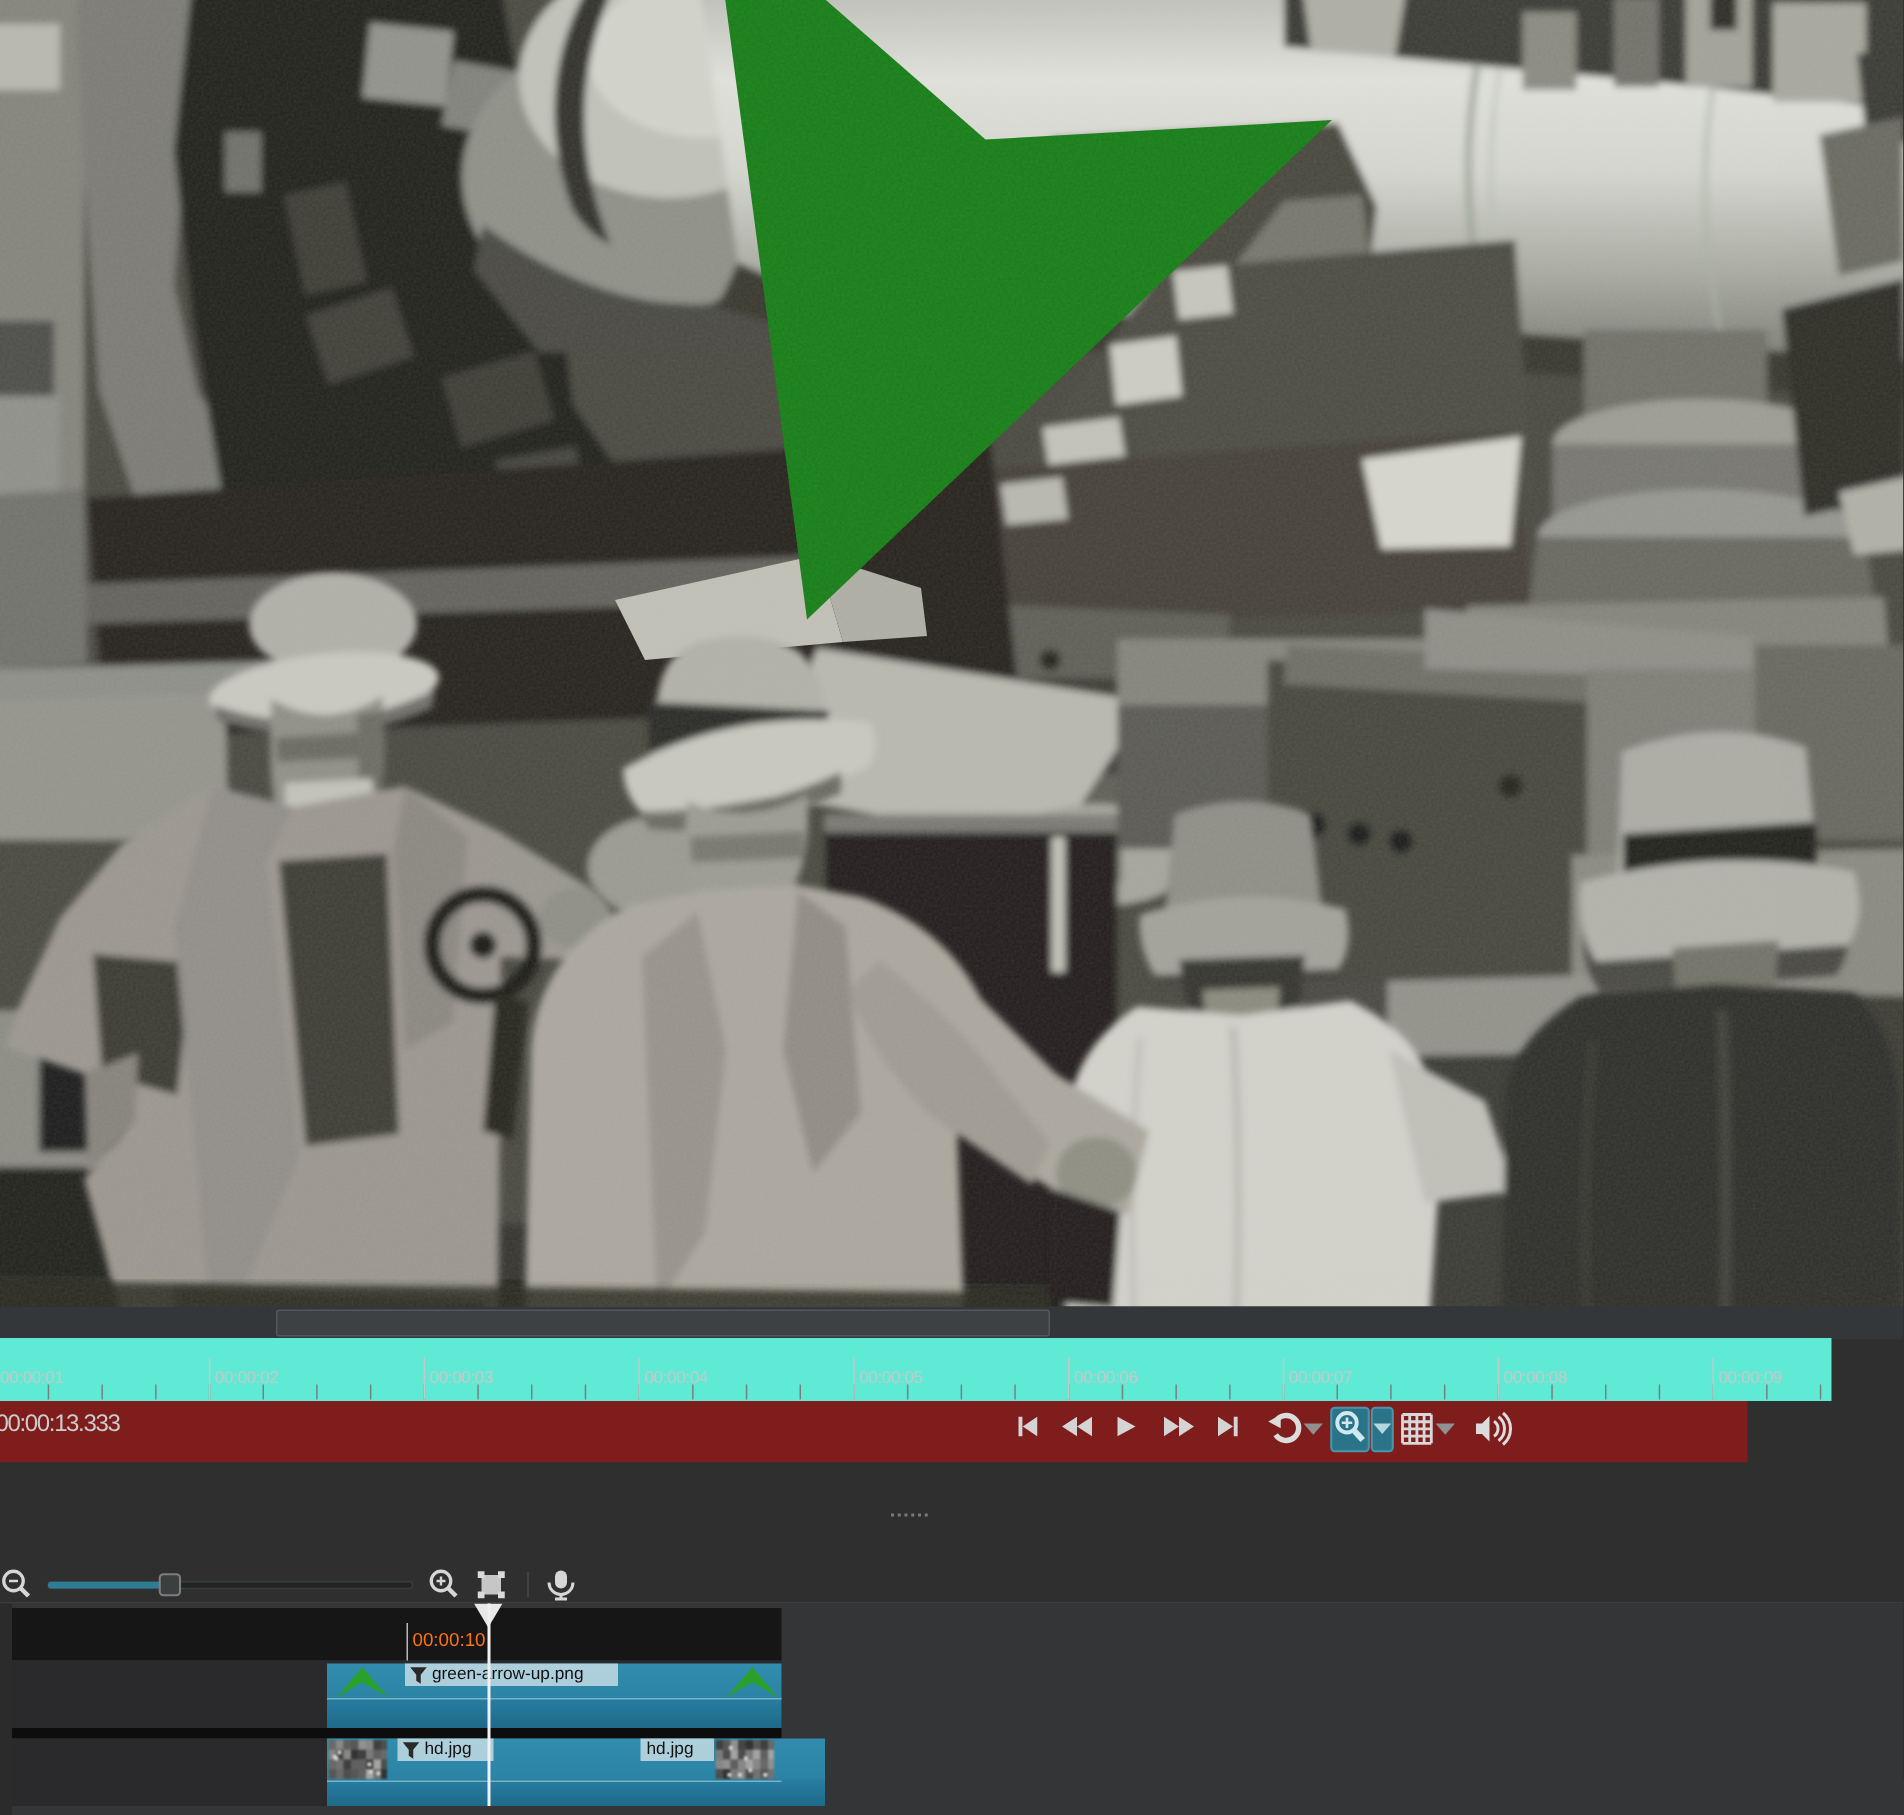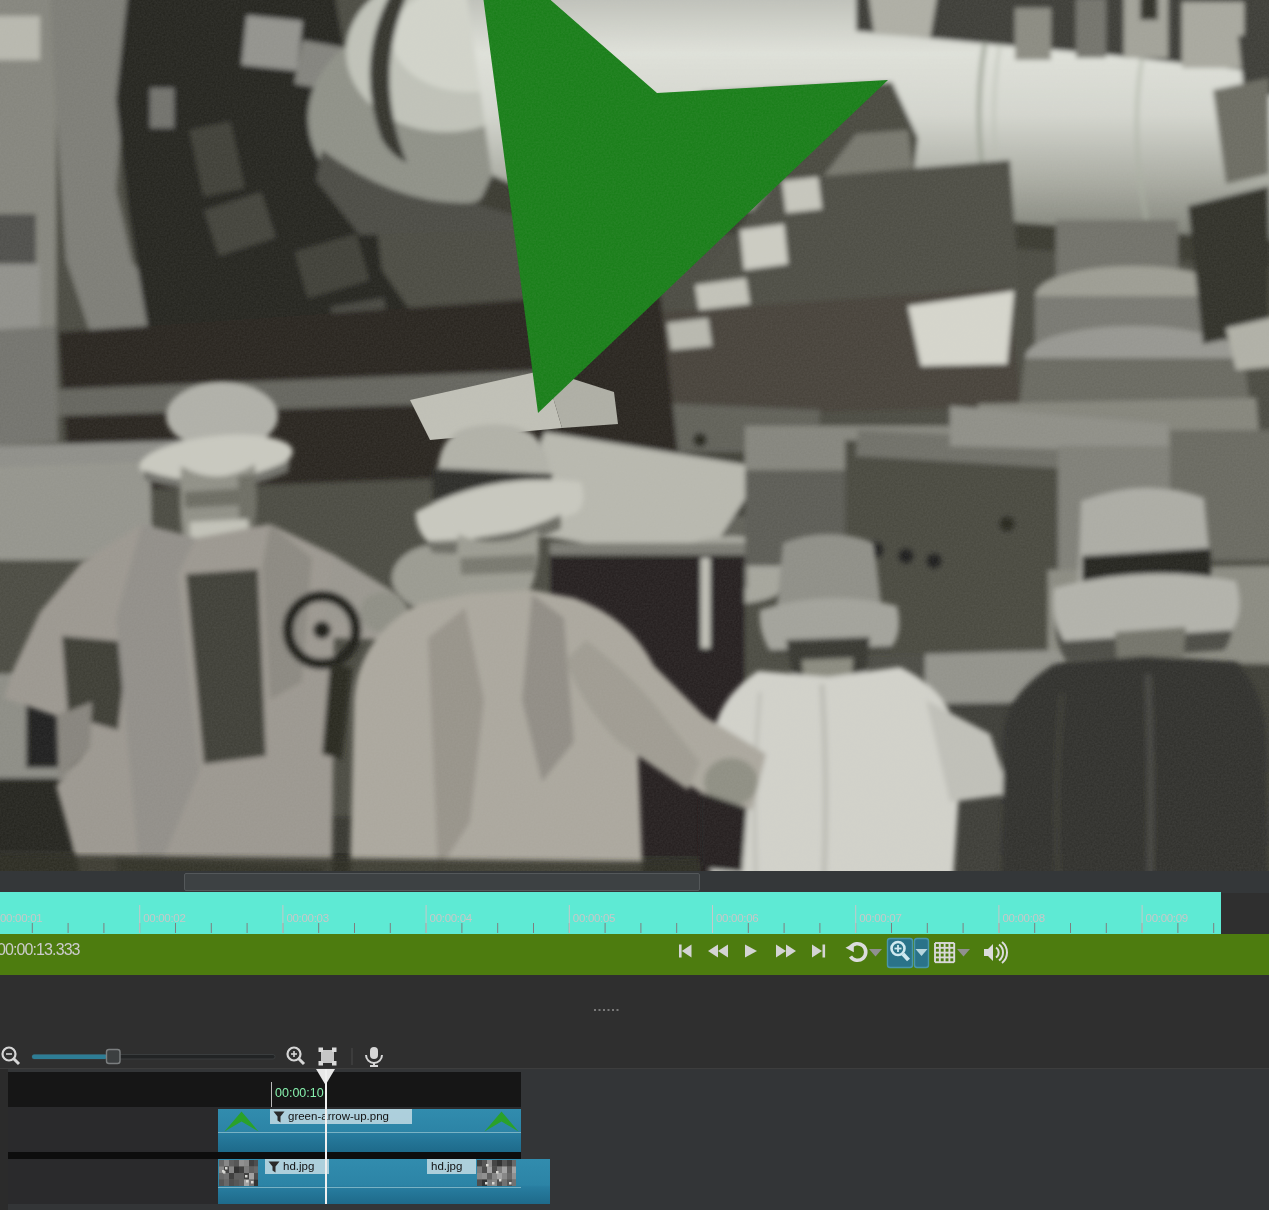--- a/index.html
+++ b/index.html
@@ -240,21 +240,21 @@
 <text x="716.0" y="30" font-size="11.5" letter-spacing="-0.3" fill="#c8c8c8" font-family="Liberation Sans, sans-serif">00:00:06</text>
 <line x1="855.7" y1="13" x2="855.7" y2="41" stroke="#c8c8c8" stroke-width="1"></line>
 <text x="859.2" y="30" font-size="11.5" letter-spacing="-0.3" fill="#c8c8c8" font-family="Liberation Sans, sans-serif">00:00:07</text>
 <line x1="998.9" y1="13" x2="998.9" y2="41" stroke="#c8c8c8" stroke-width="1"></line>
 <text x="1002.4" y="30" font-size="11.5" letter-spacing="-0.3" fill="#c8c8c8" font-family="Liberation Sans, sans-serif">00:00:08</text>
 <line x1="1142.1" y1="13" x2="1142.1" y2="41" stroke="#c8c8c8" stroke-width="1"></line>
 <text x="1145.6" y="30" font-size="11.5" letter-spacing="-0.3" fill="#c8c8c8" font-family="Liberation Sans, sans-serif">00:00:09</text>
 </svg>
   </div>
 
-  <div class="abs" style="left:0;top:934px;width:1269px;height:41px;background:#4d7c0f;">
+  <div class="abs" style="left:0;top:934px;width:1165px;height:41px;background:#7f1d1d;">
     <div class="abs" style="left:-3px;top:7px;font-size:16px;letter-spacing:-0.9px;color:#cccccc;">00:00:13.333</div>
 <svg class="abs" style="left:660px;top:0px" width="360" height="41">
         <g fill="#d4d4d4">
           <rect x="19" y="10.5" width="2.6" height="13"></rect>
           <path d="M 31.5 10.5 L 31.5 23.5 L 21.8 17 Z"></path>
           <path d="M 58 10.5 L 58 23.5 L 48 17 Z"></path>
           <path d="M 68 10.5 L 68 23.5 L 58 17 Z"></path>
           <path d="M 85 10.5 L 97 17 L 85 23.5 Z"></path>
           <path d="M 116 10.5 L 126 17 L 116 23.5 Z"></path>
           <path d="M 126 10.5 L 136 17 L 126 23.5 Z"></path>
@@ -440,20 +440,20 @@
           <rect x="22" y="19" width="2.5" height="2.5" fill="#d8d8d4"></rect>
           <rect x="8" y="22" width="2.5" height="2.5" fill="#d8d8d4"></rect>
           <rect x="15" y="22" width="2.5" height="2.5" fill="#d8d8d4"></rect>
           <rect x="19" y="11" width="2.5" height="2.5" fill="#d8d8d4"></rect>
           <rect x="9" y="4" width="2.5" height="2.5" fill="#d8d8d4"></rect>
           <rect x="32" y="22" width="2.5" height="2.5" fill="#d8d8d4"></rect>
         </svg>
         <div class="abs" style="left:0;top:28px;width:302.5px;height:1px;background:#79b2c4;"></div>
       </div>
       <div class="abs" style="left:271px;top:13px;width:1px;height:25px;background:#bbbbbb;"></div>
-      <div class="abs" style="left:275px;top:17px;font-size:12.5px;color:#86efac;">00:00:10</div>
+      <div class="abs" style="left:275px;top:17px;font-size:12.5px;color:#f97316;">00:00:10</div>
       <svg class="abs" style="left:316px;top:0px" width="20" height="17">
         <path d="M 0 0 L 19 0 L 9.5 16 Z" fill="#e8e8e8"></path>
       </svg>
       <div class="abs" style="left:325px;top:0px;width:1.5px;height:135px;background:#f0f0f0;"></div>
   </div>
 
 </div>
 
 </body></html>

